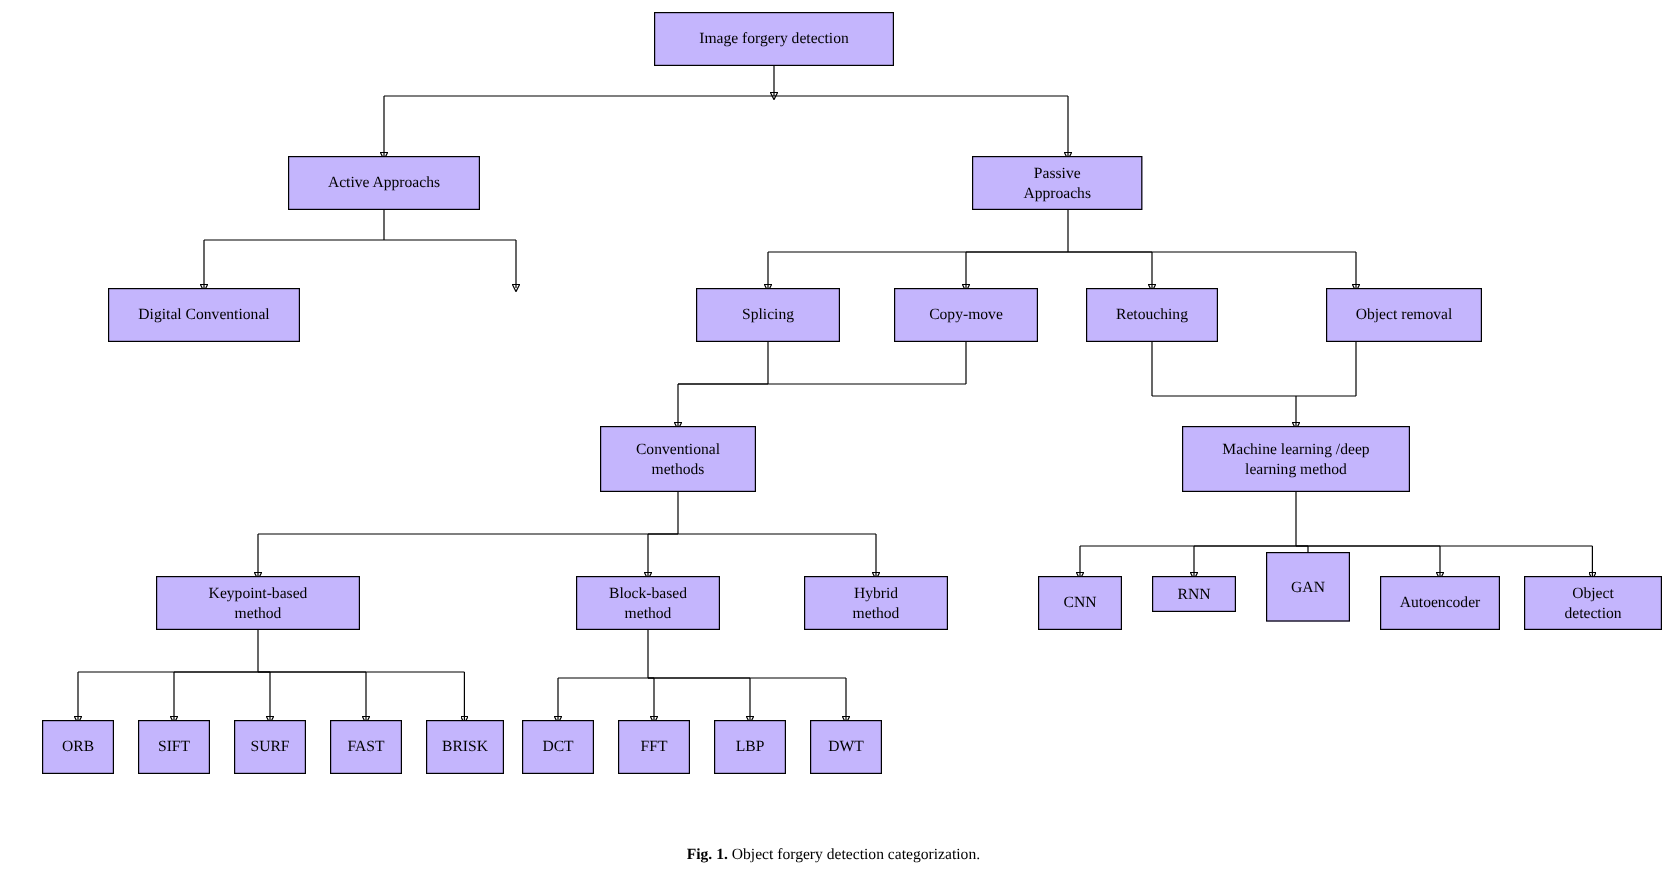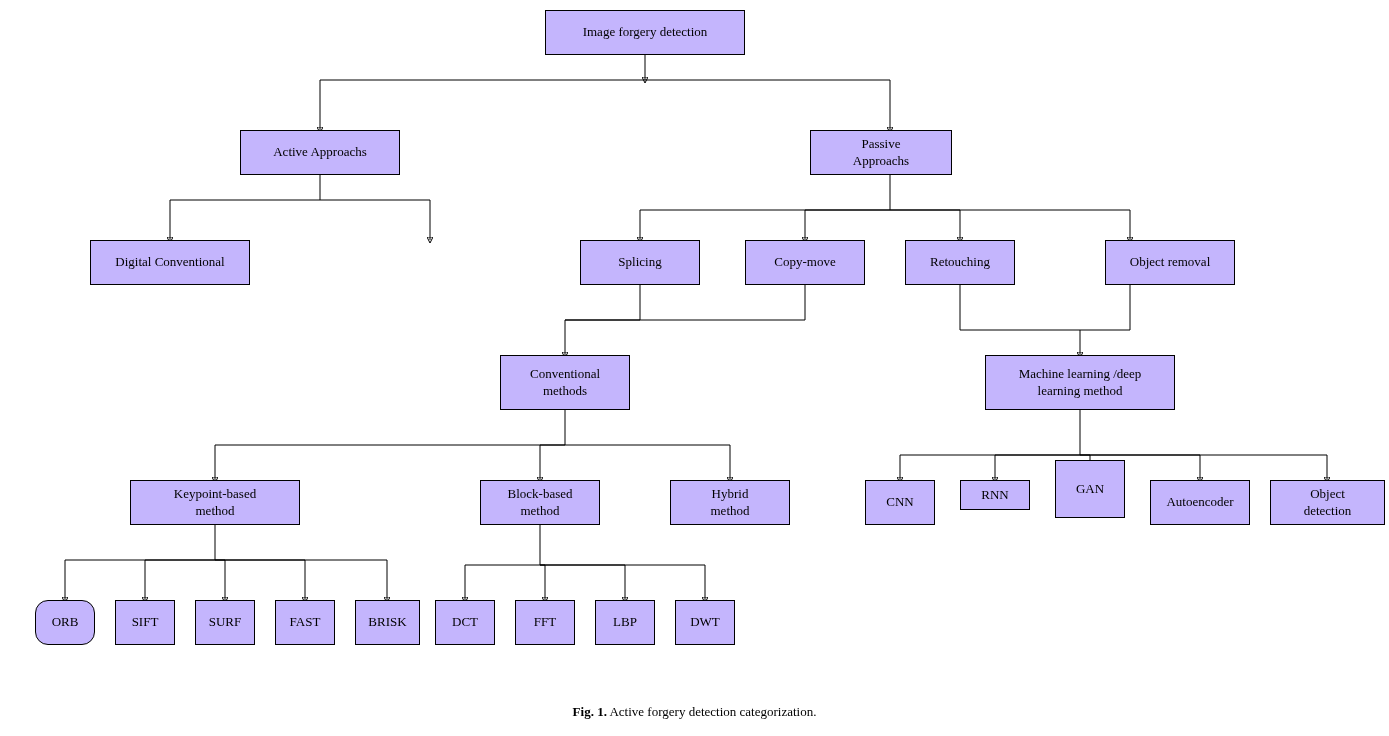--- a/index.html
+++ b/index.html
@@ -174,27 +174,27 @@
 learning method</div>
   <div class="node" style="left:130px;top:480px;width:170px;height:45px;">Keypoint-based method</div>
   <div class="node" style="left:480px;top:480px;width:120px;height:45px;white-space:pre-line;">Block-based
 method</div>
   <div class="node" style="left:670px;top:480px;width:120px;height:45px;">Hybrid method</div>
   <div class="node" style="left:865px;top:480px;width:70px;height:45px;">CNN</div>
   <div class="node" style="left:960px;top:480px;width:70px;height:30px;">RNN</div>
   <div class="node" style="left:1055px;top:460px;width:70px;height:58px;">GAN</div>
   <div class="node" style="left:1150px;top:480px;width:100px;height:45px;text-align:center;">Autoencoder</div>
   <div class="node" style="left:1270px;top:480px;width:115px;height:45px;">Object detection</div>
-  <div class="node" style="left:35px;top:600px;width:60px;height:45px;border-radius:13px;">ORB</div>
+  <div class="node" style="left:35px;top:600px;width:60px;height:45px;">ORB</div>
   <div class="node" style="left:115px;top:600px;width:60px;height:45px;">SIFT</div>
   <div class="node" style="left:195px;top:600px;width:60px;height:45px;">SURF</div>
   <div class="node" style="left:275px;top:600px;width:60px;height:45px;">FAST</div>
   <div class="node" style="left:355px;top:600px;width:65px;height:45px;">BRISK</div>
   <div class="node" style="left:435px;top:600px;width:60px;height:45px;">DCT</div>
   <div class="node" style="left:515px;top:600px;width:60px;height:45px;">FFT</div>
   <div class="node" style="left:595px;top:600px;width:60px;height:45px;">LBP</div>
   <div class="node" style="left:675px;top:600px;width:60px;height:45px;">DWT</div>
 </div>
 
 <div class="caption">
   <strong>Fig. 1.</strong>
-  <span>Active forgery detection categorization.</span>
+  <span>Object forgery detection categorization.</span>
 </div>
 
 </body></html>

